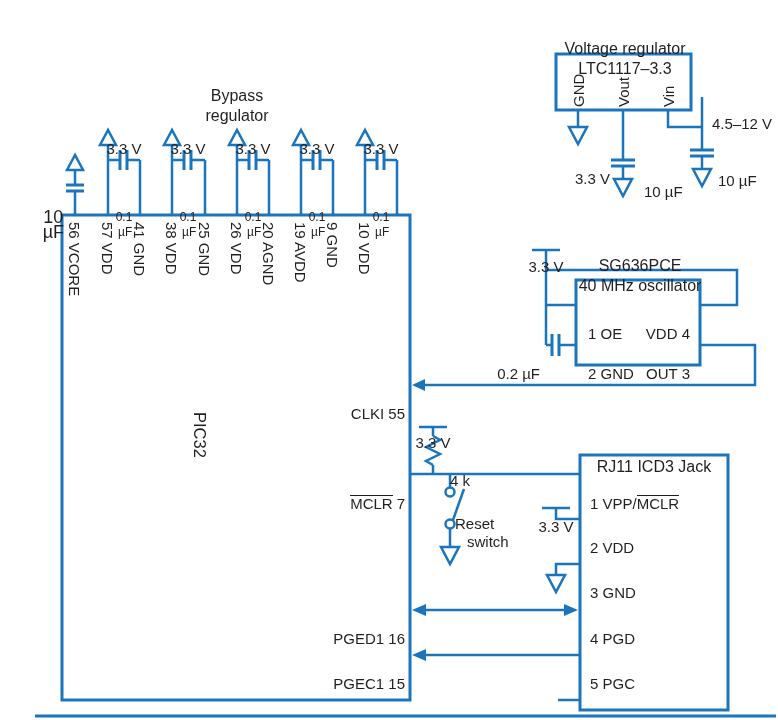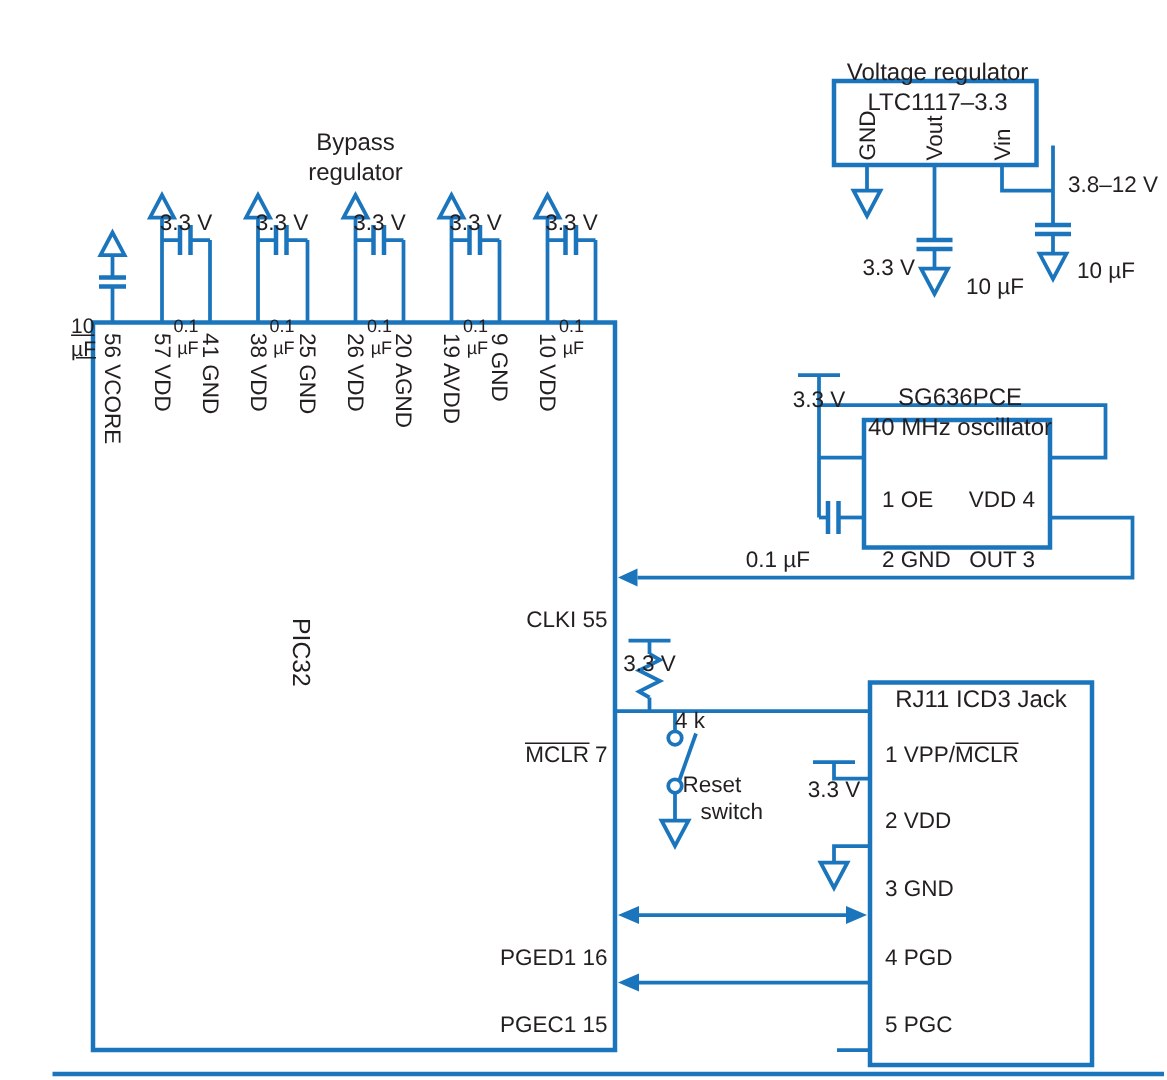--- a/index.html
+++ b/index.html
@@ -21,21 +21,21 @@
     font-size:15px;
     line-height:16px;
     white-space:nowrap;
     color:var(--ink);
     margin-top:29px;
   }
   .t16{font-size:16px;line-height:17px;}
   .c{transform:translateX(-50%);text-align:center;}
   .r{text-align:right;}
   .c2{transform:translateX(-50%);text-align:right;font-size:12px;line-height:15px;}
-  .r2{text-align:left;font-size:14px;line-height:15px;text-decoration:underline;}
+  .r2{text-align:center;font-size:18px;line-height:15px;}
   .vdown{
     position:absolute;
     transform-origin:0 0;
     transform:rotate(90deg);
     white-space:nowrap;
     font-size:15px;line-height:17px;
     color:var(--ink);
   }
   .vup{
     position:absolute;
@@ -194,21 +194,21 @@
     </g>
   </svg>
 
   <div class="lbl t16 c" style="left:625px;top:11px">Voltage regulator</div>
   <div class="lbl t16 c" style="left:625px;top:31px">LTC1117–3.3</div>
   <div class="vup" style="left:570px;top:107px">GND</div>
   <div class="vup" style="left:615px;top:107px">Vout</div>
   <div class="vup" style="left:660px;top:107px">Vin</div>
   <div class="lbl r" style="right:168px;top:142px">3.3 V</div>
   <div class="lbl" style="left:644px;top:155px">10 µF</div>
-  <div class="lbl" style="left:712px;top:87px">3.8–12 V</div>
+  <div class="lbl" style="left:712px;top:87px">4.5–12 V</div>
   <div class="lbl" style="left:718px;top:144px">10 µF</div>
 
   <div class="lbl t16 c" style="left:237px;top:58px">Bypass</div>
   <div class="lbl t16 c" style="left:237px;top:78px">regulator</div>
 
   <div class="lbl c" style="left:124px;top:112px">3.3 V</div>
   <div class="lbl c" style="left:188px;top:112px">3.3 V</div>
   <div class="lbl c" style="left:253px;top:112px">3.3 V</div>
   <div class="lbl c" style="left:317px;top:112px">3.3 V</div>
   <div class="lbl c" style="left:381px;top:112px">3.3 V</div>
@@ -235,21 +235,21 @@
   <div class="vdown" style="left:208px;top:412px;font-size:16.5px">PIC32</div>
 
   <div class="lbl r" style="right:373px;top:377px">CLKI 55</div>
   <div class="lbl r" style="right:373px;top:466px"><span class="ov">MCLR</span><span class="sp">7</span></div>
   <div class="lbl r" style="right:373px;top:602px">PGED1 16</div>
   <div class="lbl r" style="right:373px;top:647px">PGEC1 15</div>
 
   <div class="lbl t16 c" style="left:640px;top:228px">SG636PCE</div>
   <div class="lbl t16 c" style="left:640px;top:248px">40 MHz oscillator</div>
   <div class="lbl c" style="left:546px;top:230px">3.3 V</div>
-  <div class="lbl r" style="right:238px;top:337px">0.1 µF</div>
+  <div class="lbl r" style="right:238px;top:337px">0.2 µF</div>
   <div class="lbl" style="left:588px;top:297px">1 OE</div>
   <div class="lbl r" style="right:88px;top:297px">VDD 4</div>
   <div class="lbl" style="left:588px;top:337px">2 GND</div>
   <div class="lbl r" style="right:88px;top:337px">OUT 3</div>
 
   <div class="lbl c" style="left:433px;top:406px">3.3 V</div>
   <div class="lbl" style="left:450px;top:444px">4 k</div>
   <div class="lbl" style="left:455px;top:487px">Reset</div>
   <div class="lbl" style="left:467px;top:505px">switch</div>
 

